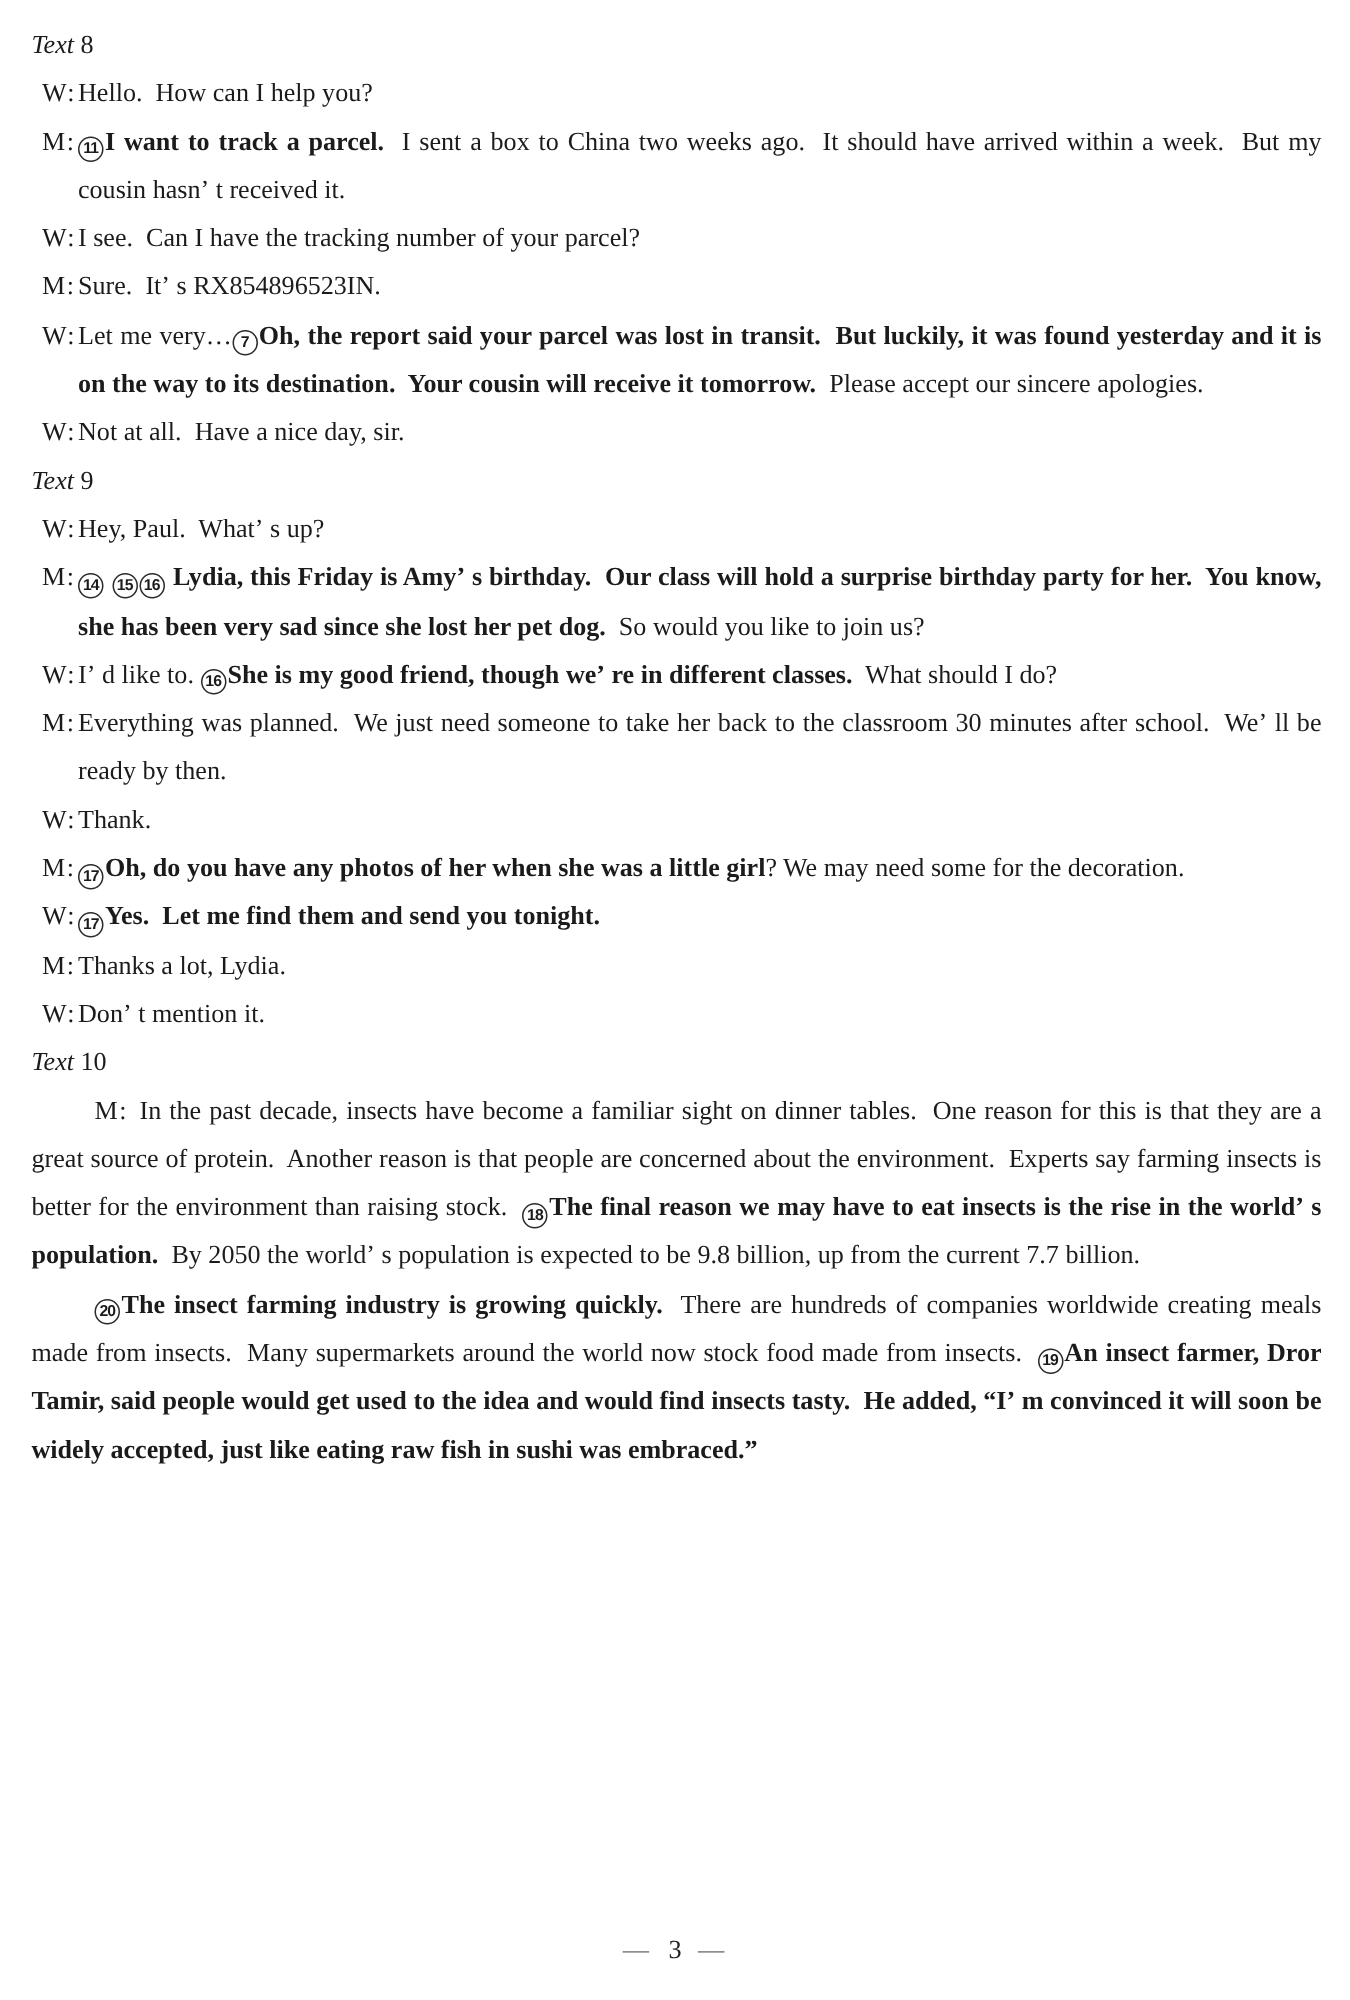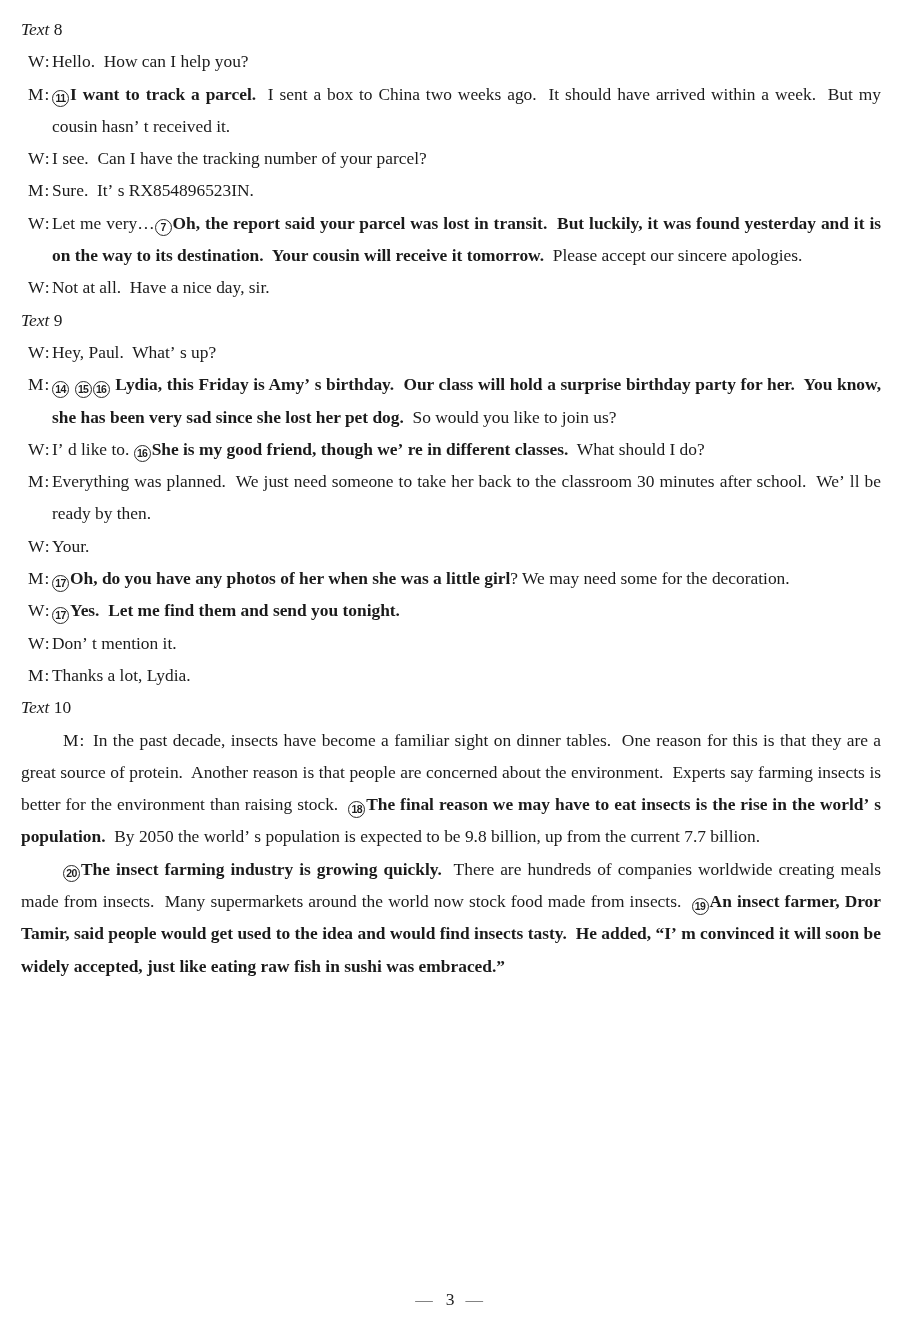--- a/index.html
+++ b/index.html
@@ -76,25 +76,25 @@
       <div class="dialogue"><span class="speaker">M:</span><span class="circ">11</span><b>I want to track a parcel.</b><span>&nbsp; I sent a box to China two weeks ago.&nbsp; It should have arrived within a week.&nbsp; But my cousin hasn’&nbsp;t received it.</span></div>
       <div class="dialogue"><span class="speaker">W:</span><span>I see.&nbsp; Can I have the tracking number of your parcel?</span></div>
       <div class="dialogue"><span class="speaker">M:</span><span>Sure.&nbsp; It’&nbsp;s RX854896523IN.</span></div>
       <div class="dialogue"><span class="speaker">W:</span><span>Let me very…</span><span class="circ">7</span><b>Oh, the report said your parcel was lost in transit.&nbsp; But luckily, it was found yesterday and it is on the way to its destination.&nbsp; Your cousin will receive it tomorrow.</b><span>&nbsp; Please accept our sincere apologies.</span></div>
       <div class="dialogue"><span class="speaker">W:</span><span>Not at all.&nbsp; Have a nice day, sir.</span></div>
       <div class="heading"><span class="hl">Text</span><span> 9</span></div>
       <div class="dialogue"><span class="speaker">W:</span><span>Hey, Paul.&nbsp; What’&nbsp;s up?</span></div>
       <div class="dialogue"><span class="speaker">M:</span><span class="circ">14</span><span> </span><span class="circ">15</span><span class="circ">16</span><span> </span><b>Lydia, this Friday is Amy’&nbsp;s birthday.&nbsp; Our class will hold a surprise birthday party for her.&nbsp; You know, she has been very sad since she lost her pet dog.</b><span>&nbsp; So would you like to join us?</span></div>
       <div class="dialogue"><span class="speaker">W:</span><span>I’&nbsp;d like to. </span><span class="circ">16</span><b>She is my good friend, though we’&nbsp;re in different classes.</b><span>&nbsp; What should I do?</span></div>
       <div class="dialogue"><span class="speaker">M:</span><span>Everything was planned.&nbsp; We just need someone to take her back to the classroom 30 minutes after school.&nbsp; We’&nbsp;ll be ready by then.</span></div>
-      <div class="dialogue"><span class="speaker">W:</span><span>Your.</span></div>
+      <div class="dialogue"><span class="speaker">W:</span><span>Thank.</span></div>
       <div class="dialogue"><span class="speaker">M:</span><span class="circ">17</span><b>Oh, do you have any photos of her when she was a little girl</b><span>? We may need some for the decoration.</span></div>
       <div class="dialogue"><span class="speaker">W:</span><span class="circ">17</span><b>Yes.&nbsp; Let me find them and send you tonight.</b></div>
+      <div class="dialogue"><span class="speaker">M:</span><span>Thanks a lot, Lydia.</span></div>
       <div class="dialogue"><span class="speaker">W:</span><span>Don’&nbsp;t mention it.</span></div>
-      <div class="dialogue"><span class="speaker">M:</span><span>Thanks a lot, Lydia.</span></div>
       <div class="heading"><span class="hl">Text</span><span> 10</span></div>
       <div class="para"><span class="speaker">M:</span><span>In the past decade, insects have become a familiar sight on dinner tables.&nbsp; One reason for this is that they are a great source of protein.&nbsp; Another reason is that people are concerned about the environment.&nbsp; Experts say farming insects is better for the environment than raising stock.&nbsp; </span><span class="circ">18</span><b>The final reason we may have to eat insects is the rise in the world’&nbsp;s population.</b><span>&nbsp; By 2050 the world’&nbsp;s population is expected to be 9.8 billion, up from the current 7.7 billion.</span></div>
       <div class="para"><span class="circ">20</span><b>The insect farming industry is growing quickly.</b><span>&nbsp; There are hundreds of companies worldwide creating meals made from insects.&nbsp; Many supermarkets around the world now stock food made from insects.&nbsp; </span><span class="circ">19</span><b>An insect farmer, Dror Tamir, said people would get used to the idea and would find insects tasty.&nbsp; He added, “I’&nbsp;m convinced it will soon be widely accepted, just like eating raw fish in sushi was embraced.”</b></div>
     </div>
   <div class="footer">
     <span class="dash">—</span><span class="pagenum">3</span><span class="dash">—</span>
   </div>
 </div>
 
 </body></html>

